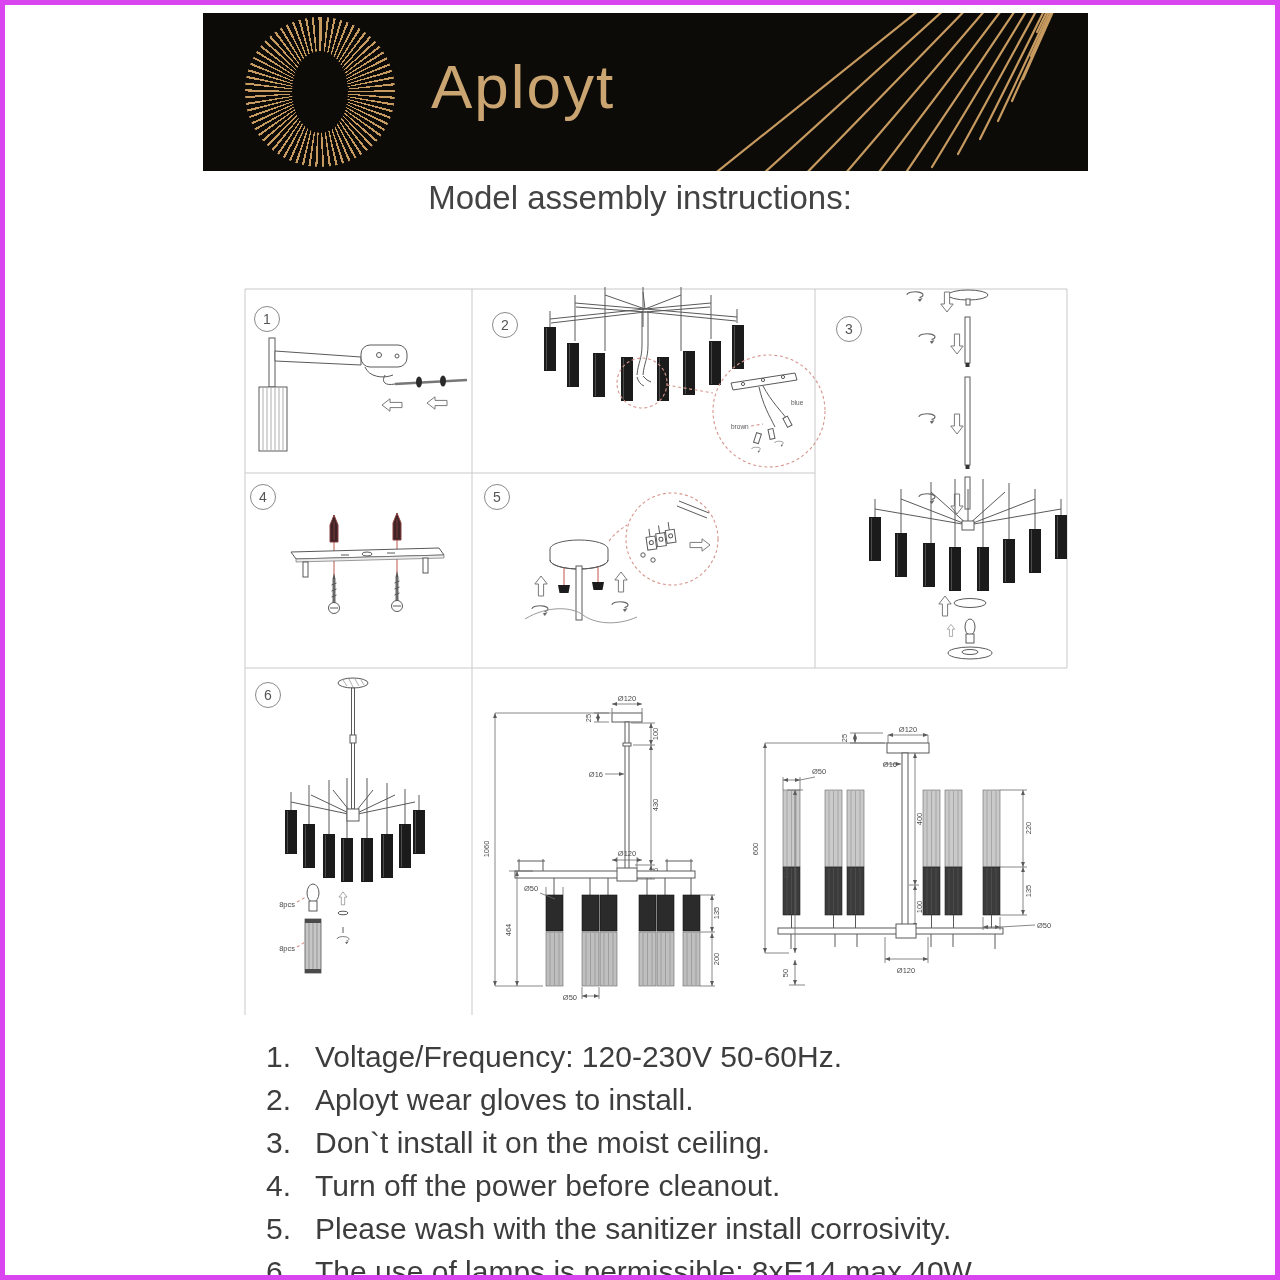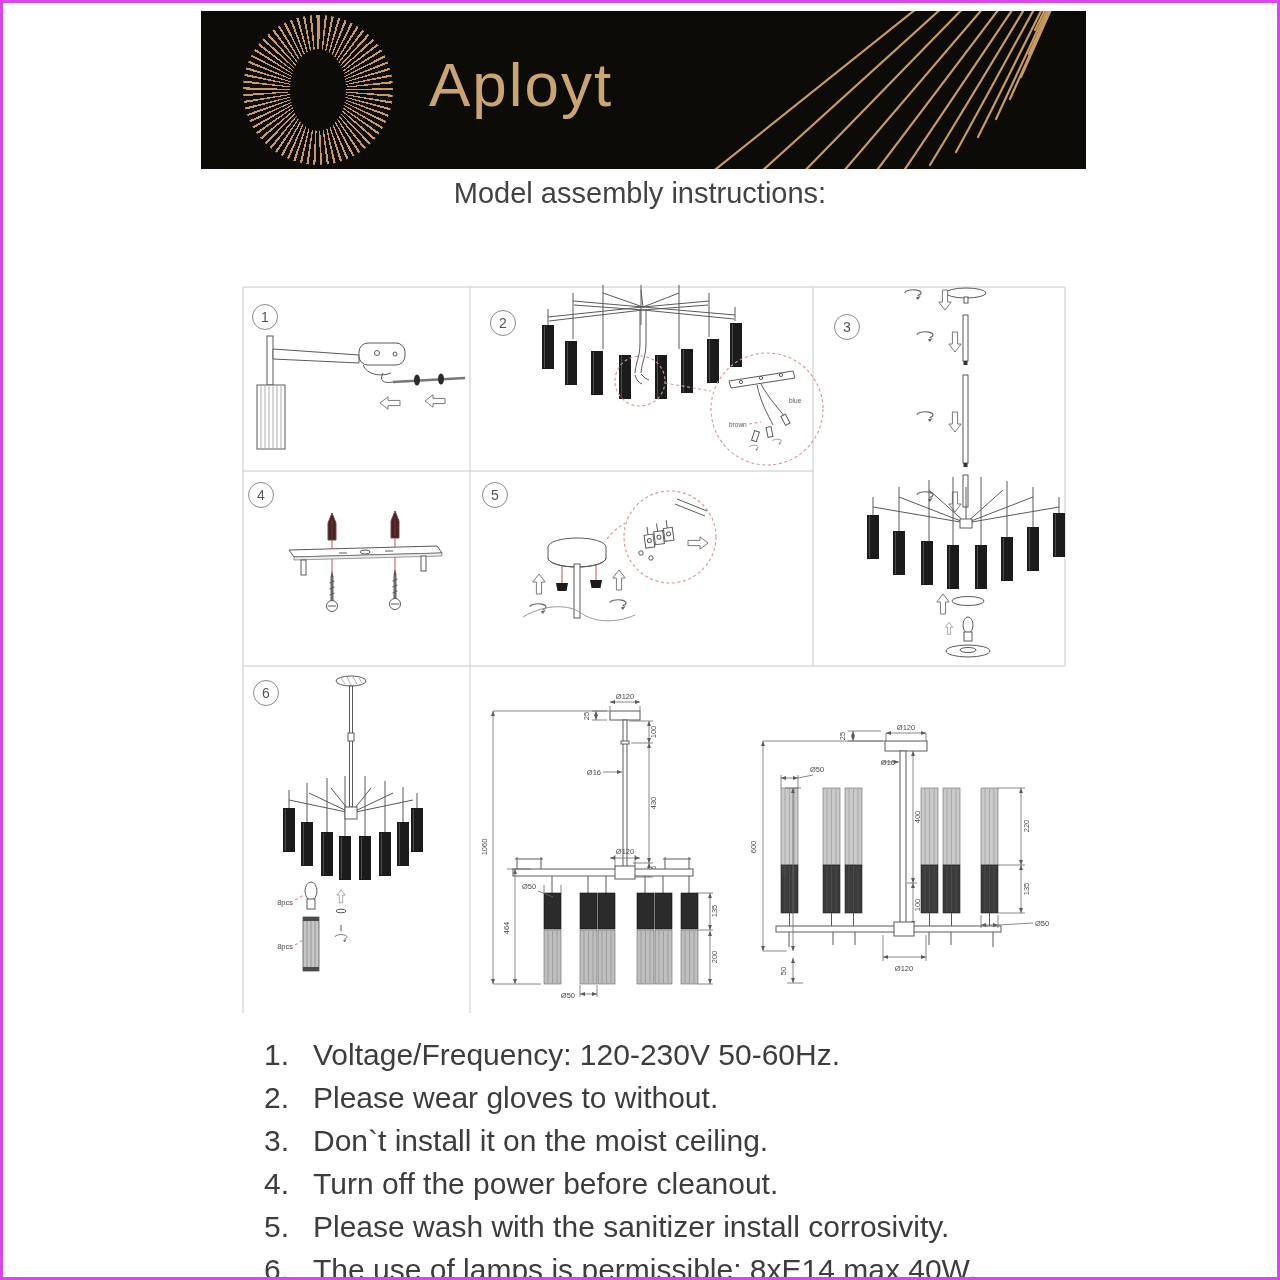--- a/index.html
+++ b/index.html
@@ -1,26 +1,26 @@
 <!DOCTYPE html>
 <html><head>
 <meta charset="utf-8">
 <style>
   html,body{margin:0;padding:0;background:#ffffff;}
   .page{position:relative;width:1280px;height:1280px;background:#fff;overflow:hidden;
-        font-family:"Liberation Sans",sans-serif;border:3px solid #d946ef;box-sizing:border-box;}
+        font-family:"Liberation Sans",sans-serif;border:5px solid #d946ef;box-sizing:border-box;}
   
   .banner{position:absolute;left:198px;top:8px;width:885px;height:158px;background:#0d0b08;overflow:hidden;}
   .sun{position:absolute;left:42px;top:4px;width:150px;height:150px;border-radius:50%;
        background:repeating-conic-gradient(from 0deg,#c79a5f 0deg 1.7deg,rgba(0,0,0,0) 1.7deg 5.2deg);}
   .sun::after{content:'';position:absolute;left:47px;top:34px;width:56px;height:82px;background:#0d0b08;border-radius:50%;}
   .brand{position:absolute;left:228px;top:38px;font-size:62px;font-weight:400;letter-spacing:2px;color:#cba571;}
   .rays{position:absolute;right:0;top:0;}
   
-  .title1{position:absolute;left:0;right:0;top:174px;text-align:center;font-size:29px;color:#434343;}
+  .title1{position:absolute;left:0;right:0;top:174px;text-align:center;font-size:33px;color:#434343;}
   .title2{position:absolute;left:0;right:0;top:212px;text-align:center;font-size:28px;color:#434343;letter-spacing:1px;}
   
   .diag{position:absolute;left:238px;top:282px;}
   .grid{stroke:#c9c9c9;stroke-width:1;}
   .ln{stroke:#5a5a5a;stroke-width:1;fill:none;}
   .lf{fill:#ffffff;stroke:#5a5a5a;stroke-width:1;}
   .rib{stroke:#777;stroke-width:.6;}
   .dl{stroke:#6a6a6a;stroke-width:.8;fill:none;}
   .red{stroke:#c0564f;stroke-width:1;fill:none;}
   .rdd{stroke:#d6968d;stroke-width:1.1;fill:none;stroke-dasharray:3 2.6;}
@@ -540,21 +540,21 @@
     </g>
   </svg>
 
   <div class="instr">
     <div class="row">
       <span class="num">1.</span>
       <span>Voltage/Frequency: 120-230V 50-60Hz.</span>
     </div>
     <div class="row">
       <span class="num">2.</span>
-      <span>Please wear gloves to without.</span>
+      <span>Aployt wear gloves to install.</span>
     </div>
     <div class="row">
       <span class="num">3.</span>
       <span>Don`t install it on the moist ceiling.</span>
     </div>
     <div class="row">
       <span class="num">4.</span>
       <span>Turn off the power before cleanout.</span>
     </div>
     <div class="row">

